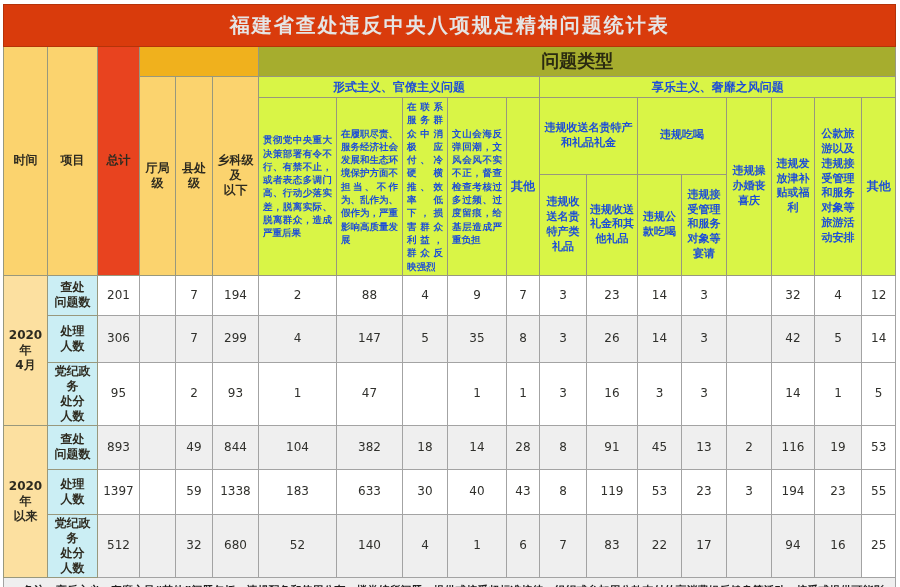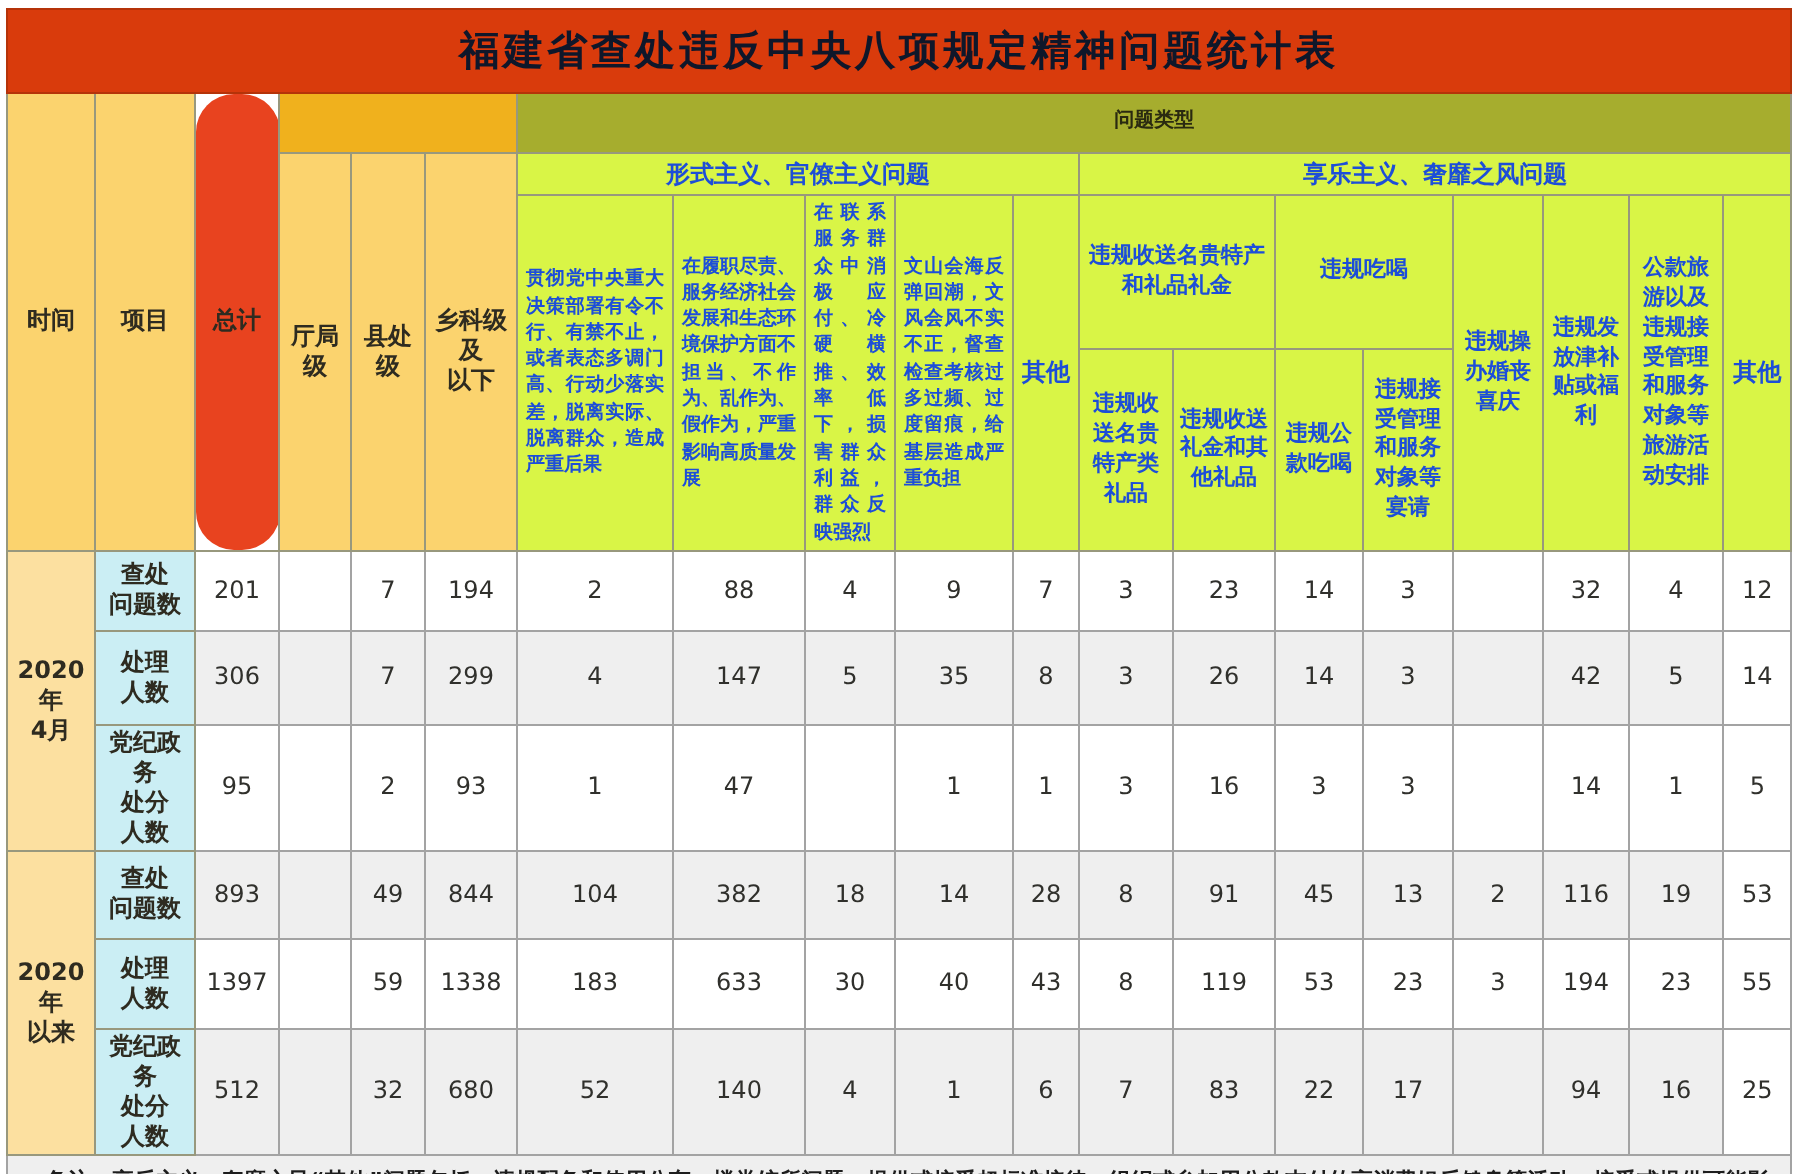--- a/index.html
+++ b/index.html
@@ -2,27 +2,27 @@
 <html><head>
 <meta charset="utf-8">
 <style>
   html,body{margin:0;padding:0;background:#ffffff;}
   body{width:900px;height:587px;font-family:"DejaVu Sans","Liberation Sans",sans-serif;}
   .wrap{padding:4px 3px;}
   table{border-collapse:collapse;table-layout:fixed;width:893px;}
   td{border:1px solid #98987d;overflow:hidden;vertical-align:middle;text-align:center;
      color:#2e2b20;font-size:12px;line-height:1.25;padding:1px 2px;box-sizing:border-box;}
   
-  td.title{background:#d93b0c;color:#0f172a;font-size:20px;font-weight:bold;letter-spacing:2px;border-color:#b53309;}
+  td.title{background:#d93b0c;color:#e5e5e5;font-size:20px;font-weight:bold;letter-spacing:2px;border-color:#b53309;}
   
   .tan{background:#fbd36e;font-weight:bold;}
   .tanlt{background:#fce0a0;font-weight:bold;}
-  .red{background:#e8431f;font-weight:bold;border-radius:19px;}
+  .red{background:#e8431f;font-weight:bold;}
   .org{background:#f0b11d;}
-  .olv{background:#a6ad2e;font-weight:bold;font-size:10px;color:#2a2a10;}
+  .olv{background:#a6ad2e;font-weight:bold;font-size:18px;color:#2a2a10;}
   .grn{background:#d9f546;font-weight:bold;color:#1d4ed8;}
   .grn.big{font-size:12px;}
   .grn.small{font-size:11px;line-height:1.35;}
   .grn.tiny{font-size:9.5px;line-height:1.4;text-align:justify;padding:2px 4px;margin-top:36px;}
   .blu{background:#cbeef4;font-weight:bold;}
   .pre{white-space:pre-line;}
   
   td.num{background:#ffffff;border-color:#a3a3a3;font-size:12px;color:#30302c;}
   tr.band td.num{background:#efefef;margin-left:40px;}
   tr.band td.num.nob{background:#ffffff;}

